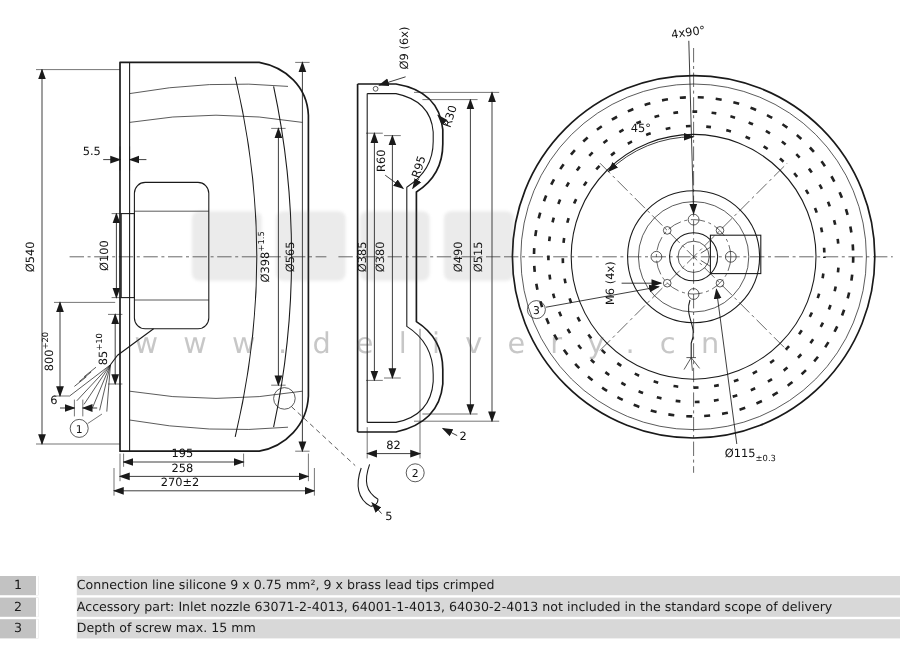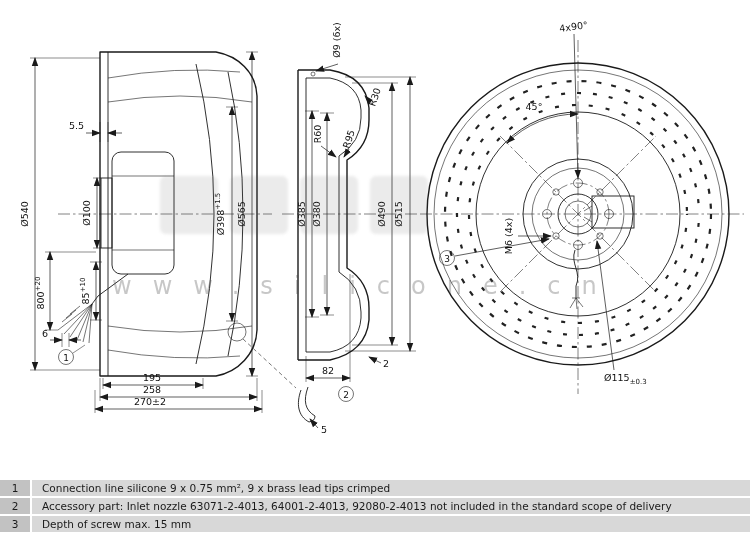--- a/index.html
+++ b/index.html
@@ -4,21 +4,21 @@
 <style>
   html,body{margin:0;padding:0;background:#fff;}
   .stage{position:relative;width:750px;height:538px;background:#fff;overflow:hidden;font-family:"DejaVu Sans",sans-serif;}
   .drawing-svg{position:absolute;left:0;top:0;}
   .watermark{position:absolute;left:0;top:0;width:750px;height:470px;pointer-events:none;}
   .wm-url{position:absolute;left:112px;top:272px;font-size:24px;letter-spacing:21px;color:rgba(70,70,70,0.30);white-space:nowrap;}
   .wm-block{position:absolute;top:176px;width:58px;height:58px;background:rgba(90,90,90,0.12);border-radius:6px;filter:blur(1.5px);}
   .notes{position:absolute;left:0;top:480px;width:750px;}
   .note-row{display:flex;height:16px;margin-bottom:2px;font-size:10.5px;line-height:16px;color:#1a1a1a;}
   .note-num{flex:0 0 30px;width:30px;background:#c2c2c2;text-align:center;border-right:2px solid #fff;}
-  .note-text{flex:1;background:#d8d8d8;padding-left:10px;white-space:nowrap;overflow:hidden;}
+  .note-text{flex:1;background:#d8d8d8;white-space:nowrap;overflow:hidden;margin-left:32px;}
   svg text{font-family:"DejaVu Sans",sans-serif;font-size:9.5px;fill:#111;}
   .sup{font-size:7px;}
   .sub{font-size:7px;}
   .co{font-size:9px;}
   .ol-h{stroke:#1a1a1a;stroke-width:1.4;fill:none;stroke-linejoin:round;}
   .ol-m{stroke:#1a1a1a;stroke-width:0.9;fill:none;}
   .ol-t{stroke:#1a1a1a;stroke-width:0.6;fill:none;}
   .cl{stroke:#1a1a1a;stroke-width:0.55;stroke-dasharray:12 3 2.5 3;fill:none;}
   .dim{stroke:#1a1a1a;stroke-width:0.7;fill:none;}
   .ext{stroke:#1a1a1a;stroke-width:0.5;fill:none;}
@@ -240,31 +240,31 @@
       <line class="dim" x1="614" y1="370" x2="597" y2="241" marker-end="url(#arr)"></line>
       <text x="604" y="381"><tspan>Ø115</tspan><tspan class="sub" dy="3">±0.3</tspan></text>
     </g>
   </svg>
 
   <div class="watermark">
     <div class="wm-block" style="left:160px"></div>
     <div class="wm-block" style="left:230px"></div>
     <div class="wm-block" style="left:300px"></div>
     <div class="wm-block" style="left:370px"></div>
-    <div class="wm-url">www.silicone.cn</div>
+    <div class="wm-url">www.delivery.cn</div>
   </div>
 
   <div class="notes">
     <div class="note-row">
       <div class="note-num">1</div>
       <div class="note-text">Connection line silicone 9 x 0.75 mm², 9 x brass lead tips crimped</div>
     </div>
     <div class="note-row">
       <div class="note-num">2</div>
-      <div class="note-text">Accessory part: Inlet nozzle 63071-2-4013, 64001-2-4013, 92080-2-4013 not included in the standard scope of delivery</div>
+      <div class="note-text">Accessory part: Inlet nozzle 63071-2-4013, 64001-1-4013, 64030-2-4013 not included in the standard scope of delivery</div>
     </div>
     <div class="note-row">
       <div class="note-num">3</div>
       <div class="note-text">Depth of screw max. 15 mm</div>
     </div>
   </div>
 
 </div>
 
 </body></html>

